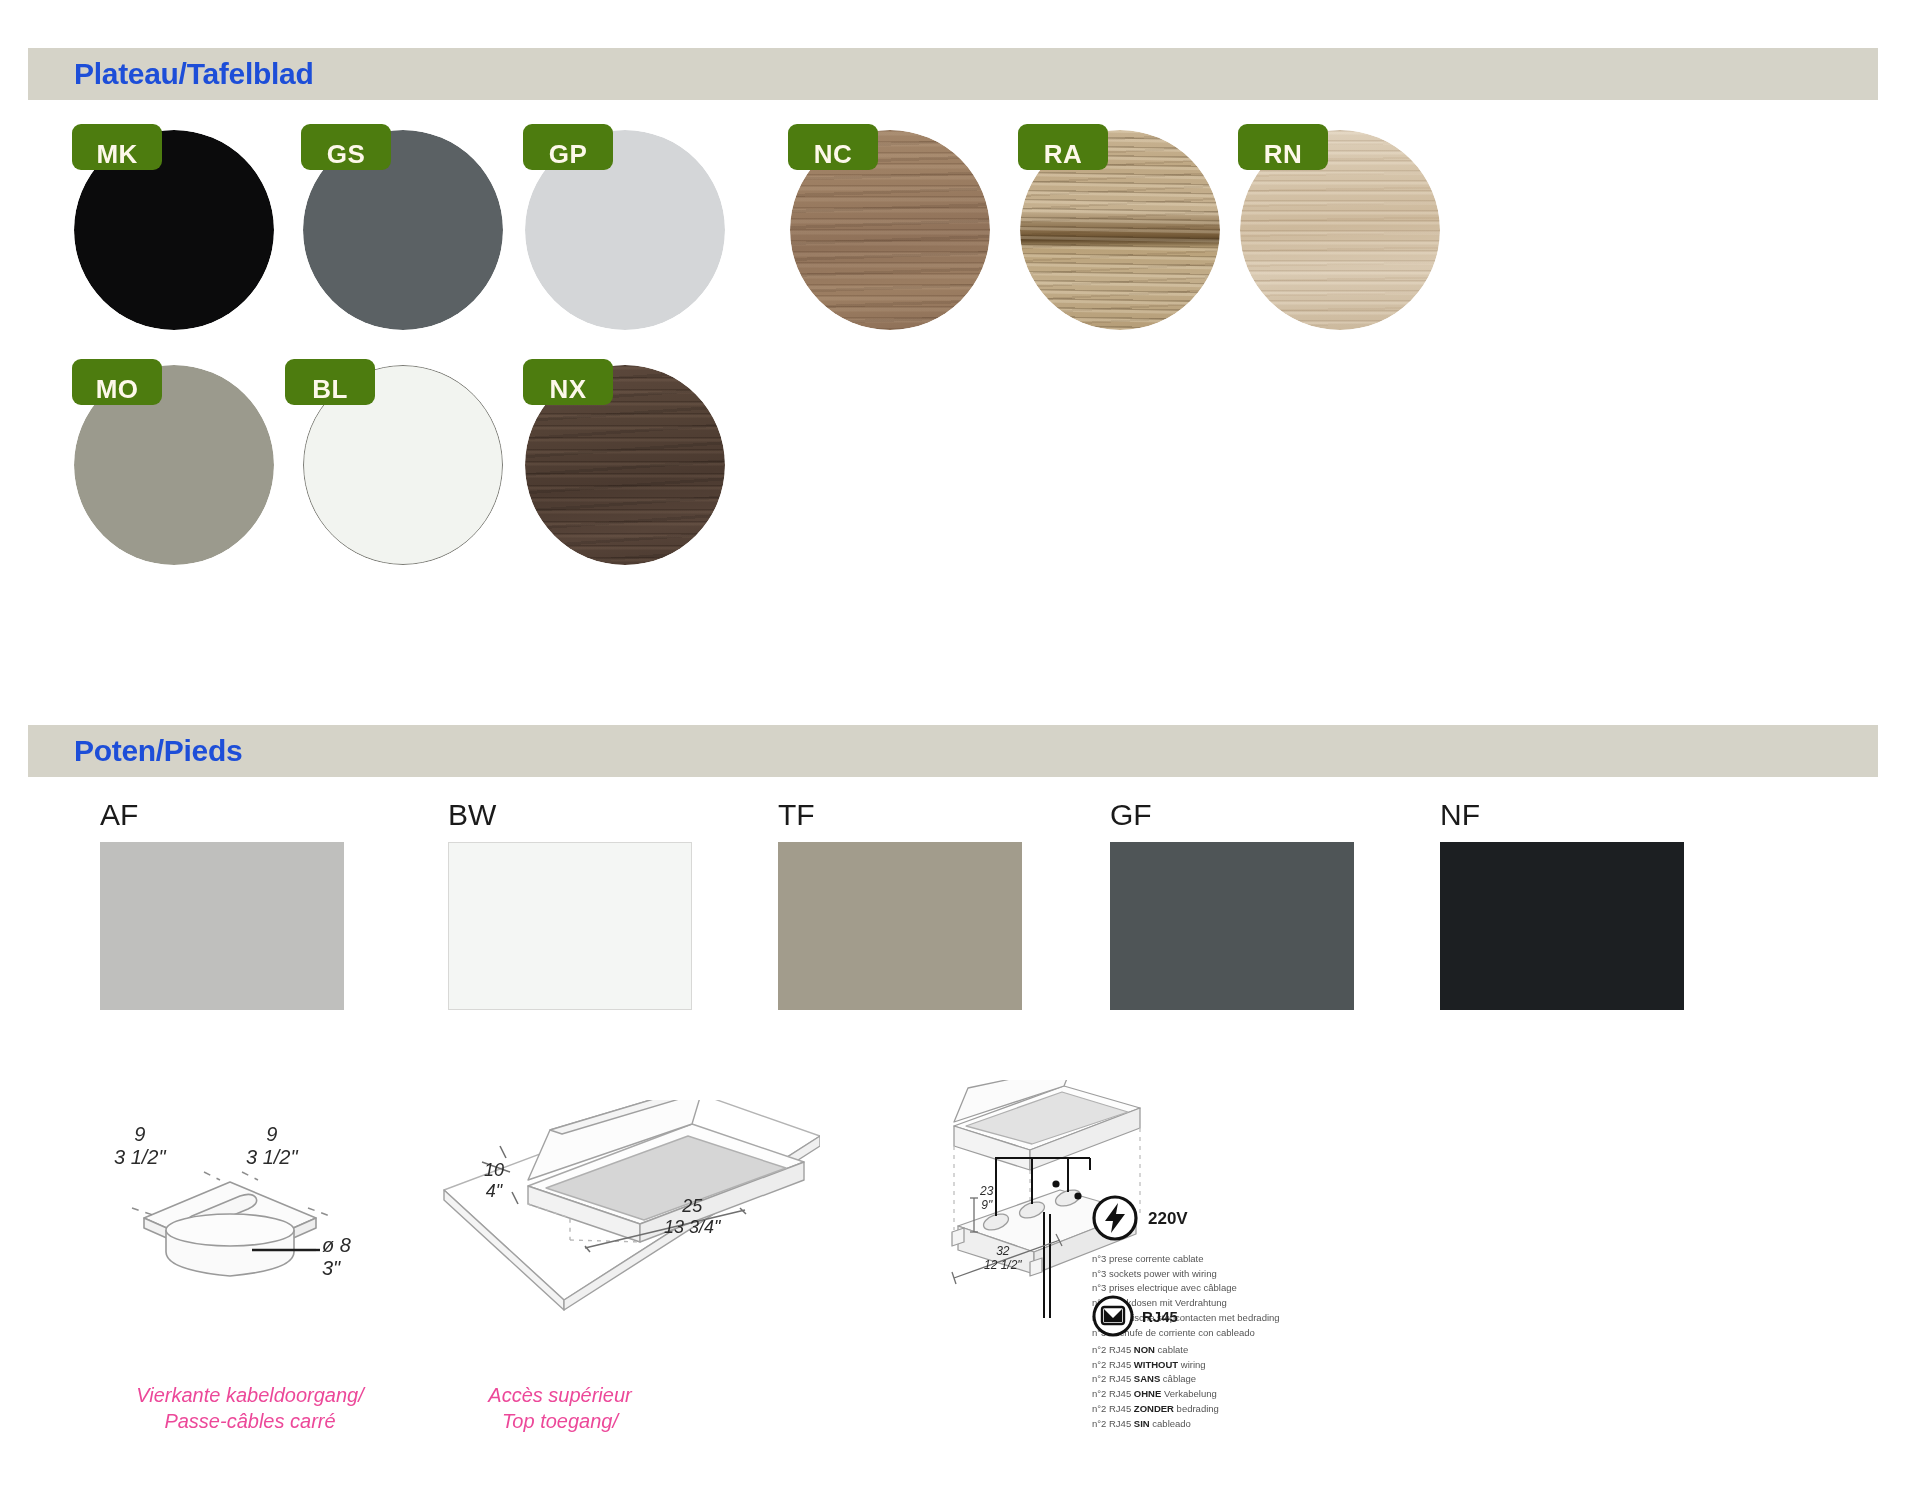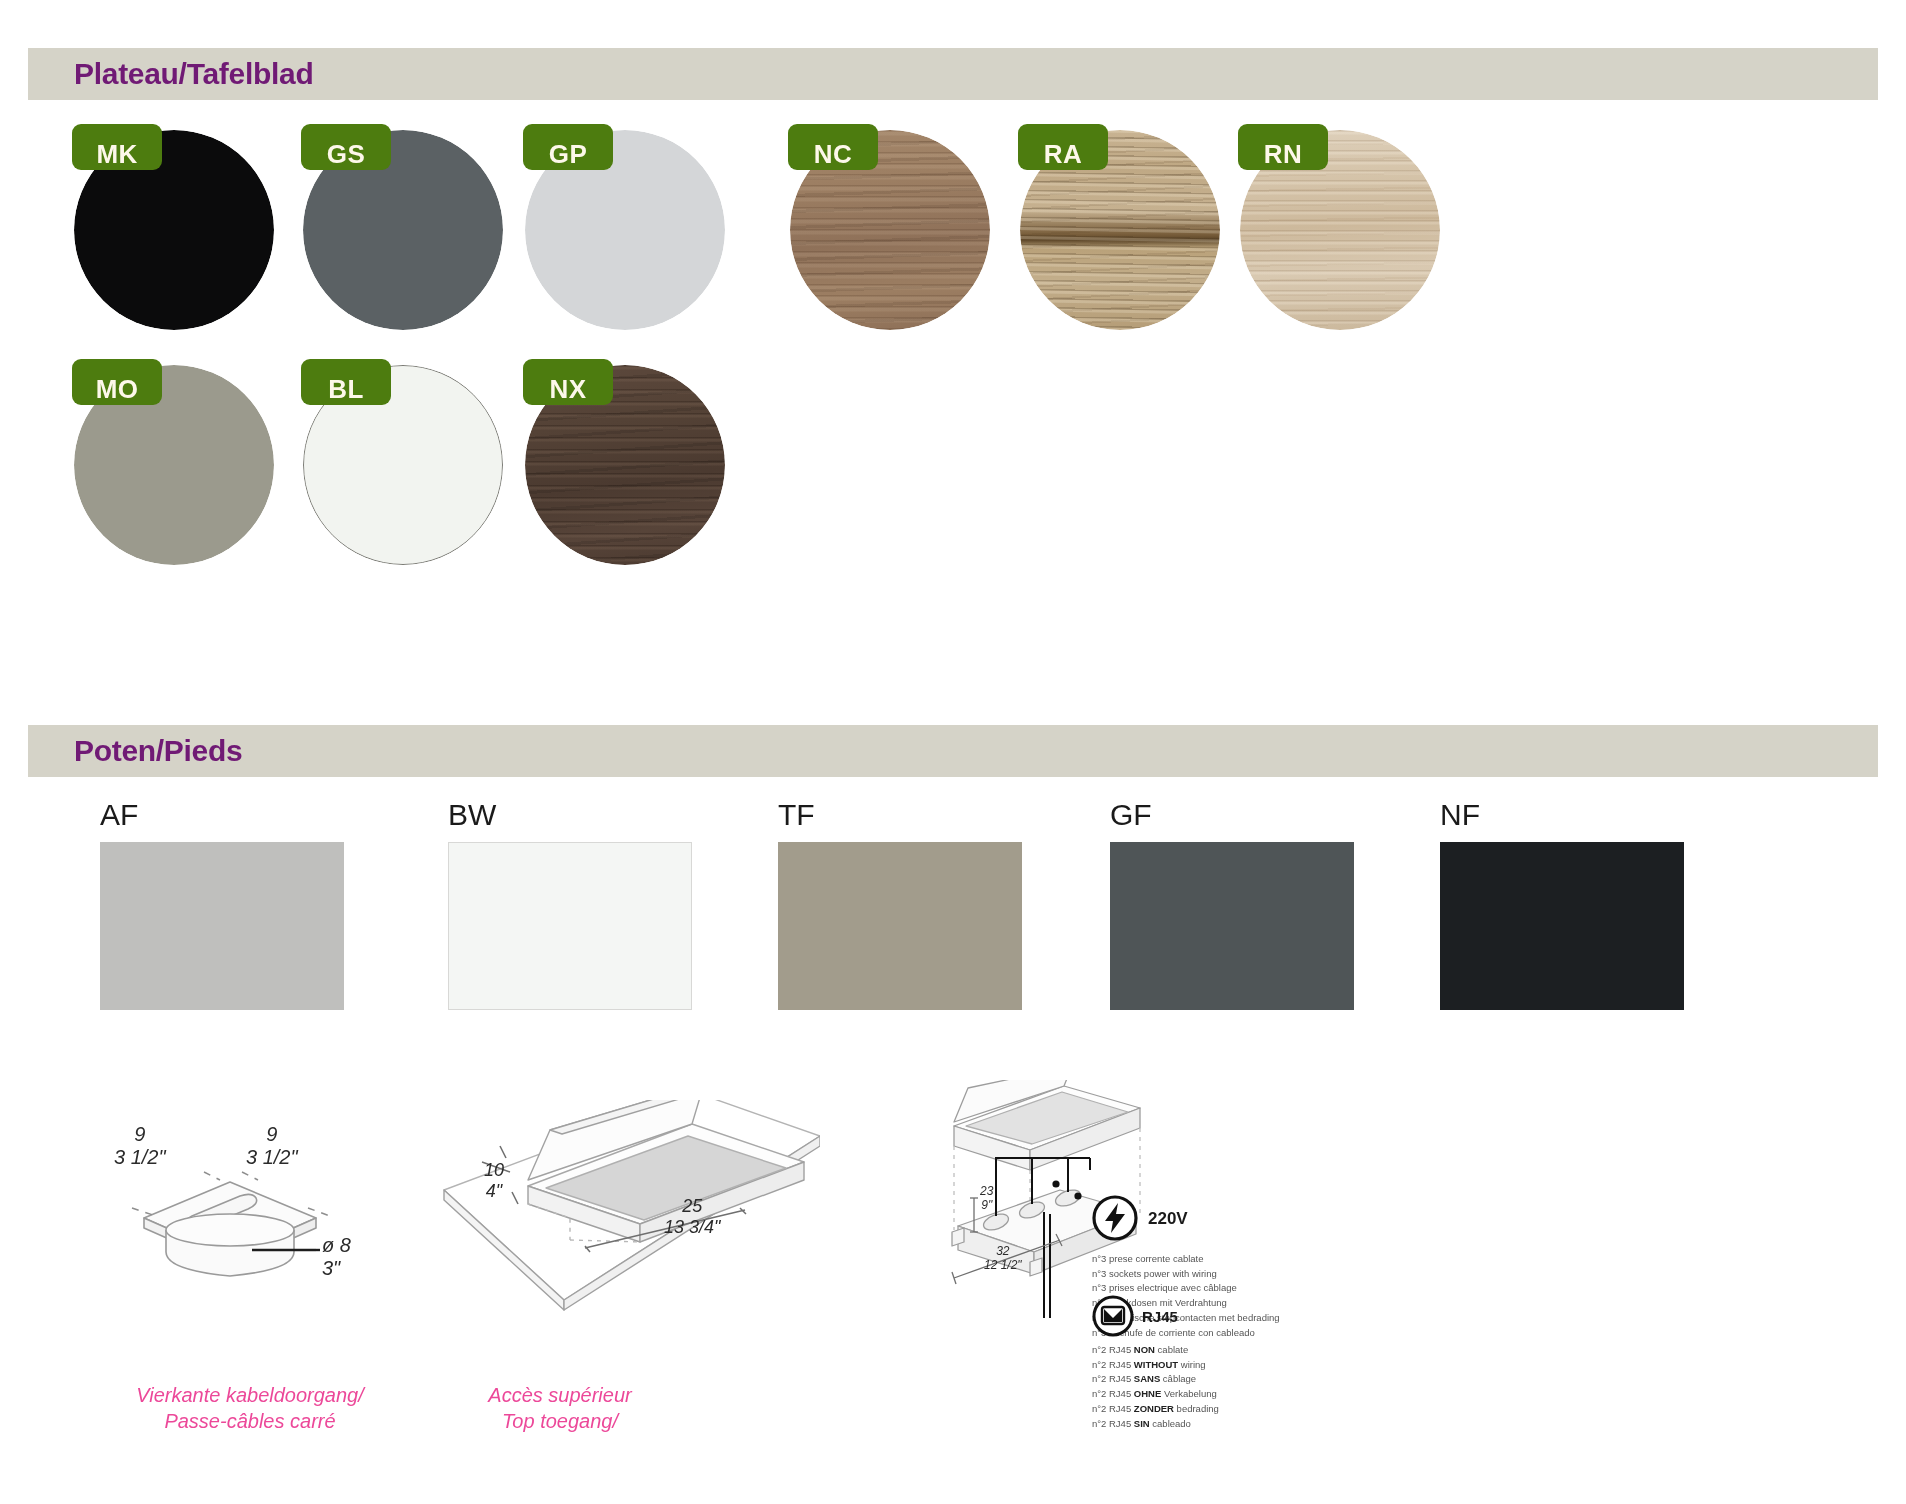--- a/index.html
+++ b/index.html
@@ -15,21 +15,21 @@
   
   .section-bar{
     position:absolute;
     background:#d5d3c8;
     display:flex;
     align-items:center;
   }
   .section-bar .title{
     font-weight:bold;
     font-size:30px;
-    color:#701a75;
+    color:#1d4ed8;
     letter-spacing:-0.3px;
     padding-left:46px;
     font-family:"Liberation Sans", sans-serif;
   }
 
   
   .swatch{
     position:absolute;
     width:200px; height:200px;
     border-radius:50%;
@@ -203,21 +203,21 @@
 <div class="swatch" style="left:74px; top:365px;">
   <div class="fill" style="background:#9b9a8d;"></div>
 </div>
 <div class="badge" style="left:72px; top:359px;">
   <span>MO</span>
 </div>
 
 <div class="swatch" style="left:303px; top:365px;">
   <div class="fill" style="background:#f2f4f0; border:1px solid #7a7a74;"></div>
 </div>
-<div class="badge" style="left:301px; top:359px;">
+<div class="badge" style="left:285px; top:359px;">
   <span>BL</span>
 </div>
 
 <div class="swatch" style="left:525px; top:365px;">
   <div class="fill grain-nx"></div>
 </div>
 <div class="badge" style="left:523px; top:359px;">
   <span>NX</span>
 </div>
 

